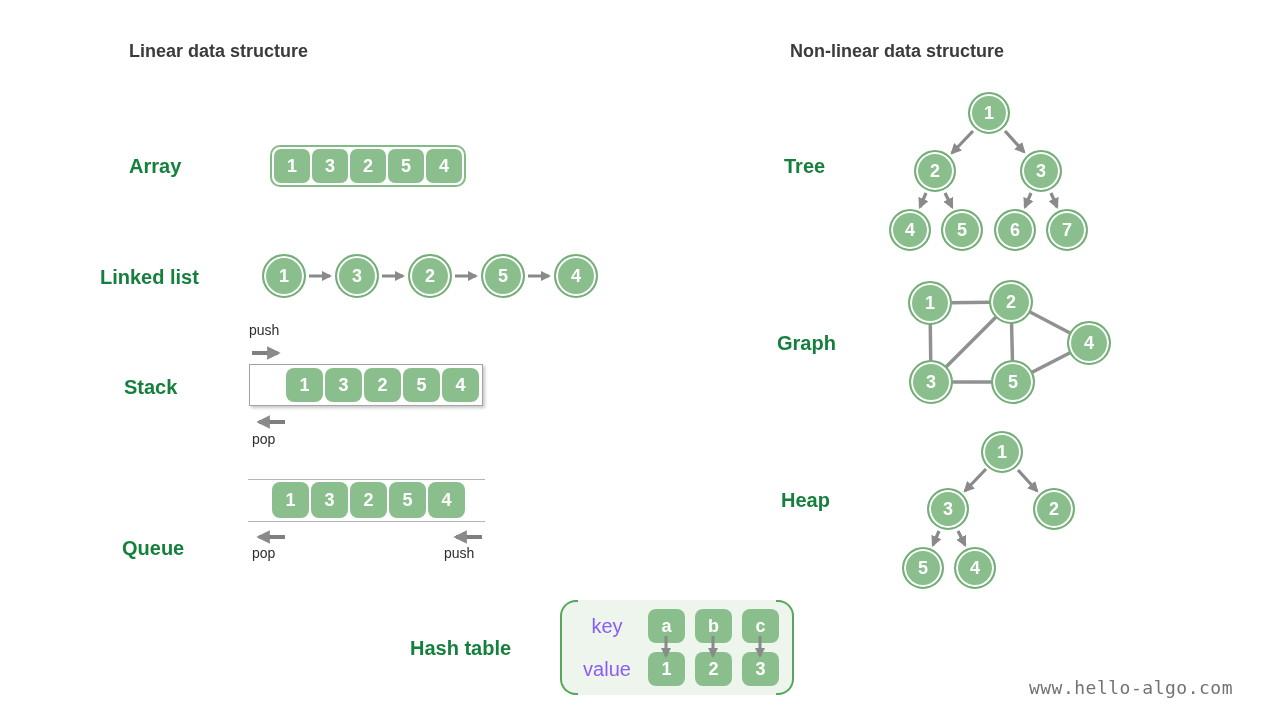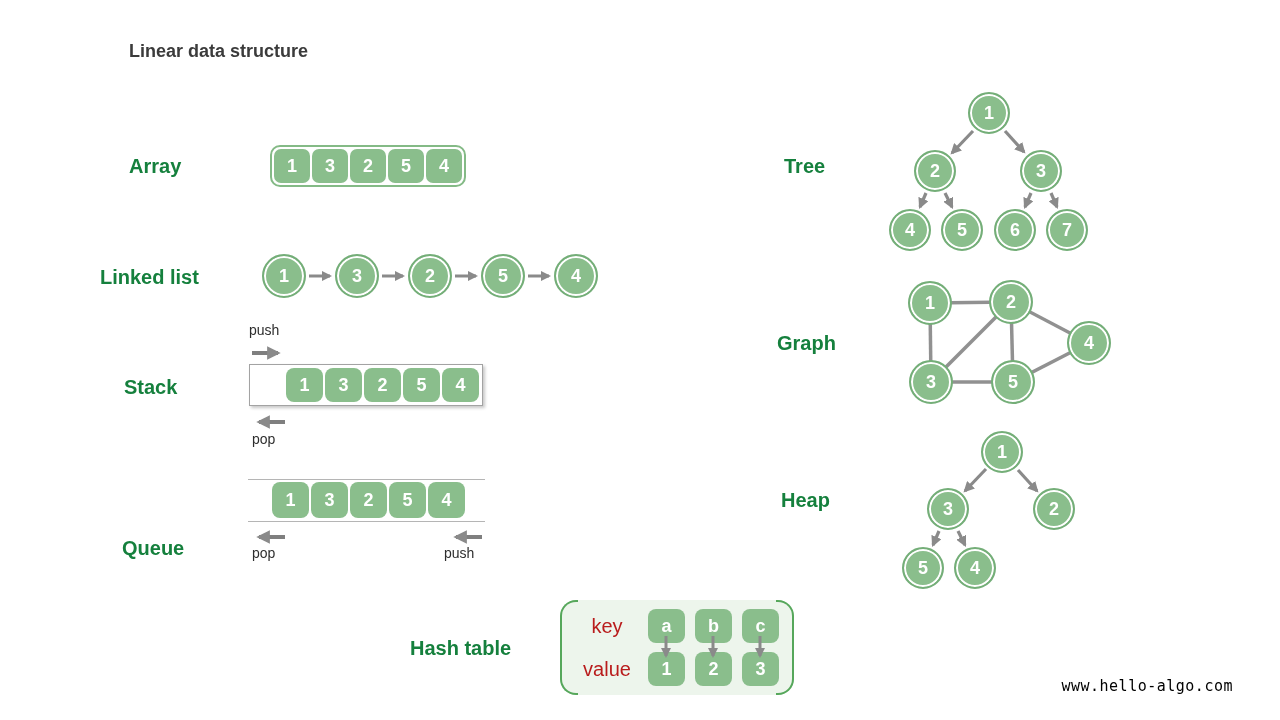--- a/index.html
+++ b/index.html
@@ -40,26 +40,26 @@
   .queue-row .sq { height:36px; }
   .hline { position:absolute; left:248px; width:237px; height:0;
            border-top:1.5px solid #b5b5b5; z-index:2; }
 
   .hash-box { position:absolute; left:560px; top:600px; width:234px; height:95px;
               background:#edf5ec; border-radius:16px; z-index:2; }
   .bracket { position:absolute; top:0; bottom:0; width:18px; border:2.5px solid #56a75b; }
   .bracket-left  { left:0; border-right:none; border-radius:16px 0 0 16px; }
   .bracket-right { right:0; border-left:none; border-radius:0 16px 16px 0; }
   .hash-header { position:absolute; left:577px; width:60px; text-align:center;
-                 font-size:20px; color:#b91c1c; z-index:2; }
+                 font-size:20px; color:#8b5cf6; z-index:2; }
   .hash-sq { position:absolute; z-index:2; }
 
   .watermark { position:absolute; right:47px; top:677px; z-index:2;
                font-family:"DejaVu Sans Mono", monospace;
-               font-size:15px; color:#000000; letter-spacing:0.5px; }
+               font-size:18px; color:#737373; letter-spacing:0.5px; }
 </style>
 </head>
 <body>
 
 <div id="canvas">
 
   <svg class="svg-layer" width="1280" height="720">
     <defs>
       <marker id="ah" viewBox="0 0 10 10" refX="8" refY="5" markerWidth="3.4" markerHeight="3.4" orient="auto-start-reverse">
         <path d="M0,0 L10,5 L0,10 z" fill="#8a8a8a"></path>
@@ -104,20 +104,21 @@
 
     <g stroke="#8a8a8a" stroke-width="3.2">
       <line x1="986" y1="469" x2="965" y2="491" marker-end="url(#ah)"></line>
       <line x1="1018" y1="470" x2="1037" y2="491" marker-end="url(#ah)"></line>
       <line x1="939" y1="531" x2="933" y2="545" marker-end="url(#ah)"></line>
       <line x1="958" y1="531" x2="965" y2="545" marker-end="url(#ah)"></line>
     </g>
   </svg>
 
   <div class="title" style="left:129px; top:41px;">Linear data structure</div>
+  <div class="title" style="left:790px; top:41px;">Non-linear data structure</div>
 
   <div class="dslabel" style="left:129px; top:155px;">Array</div>
   <div class="array-box">
     <div class="sq">1</div>
     <div class="sq">3</div>
     <div class="sq">2</div>
     <div class="sq">5</div>
     <div class="sq">4</div>
   </div>
 

